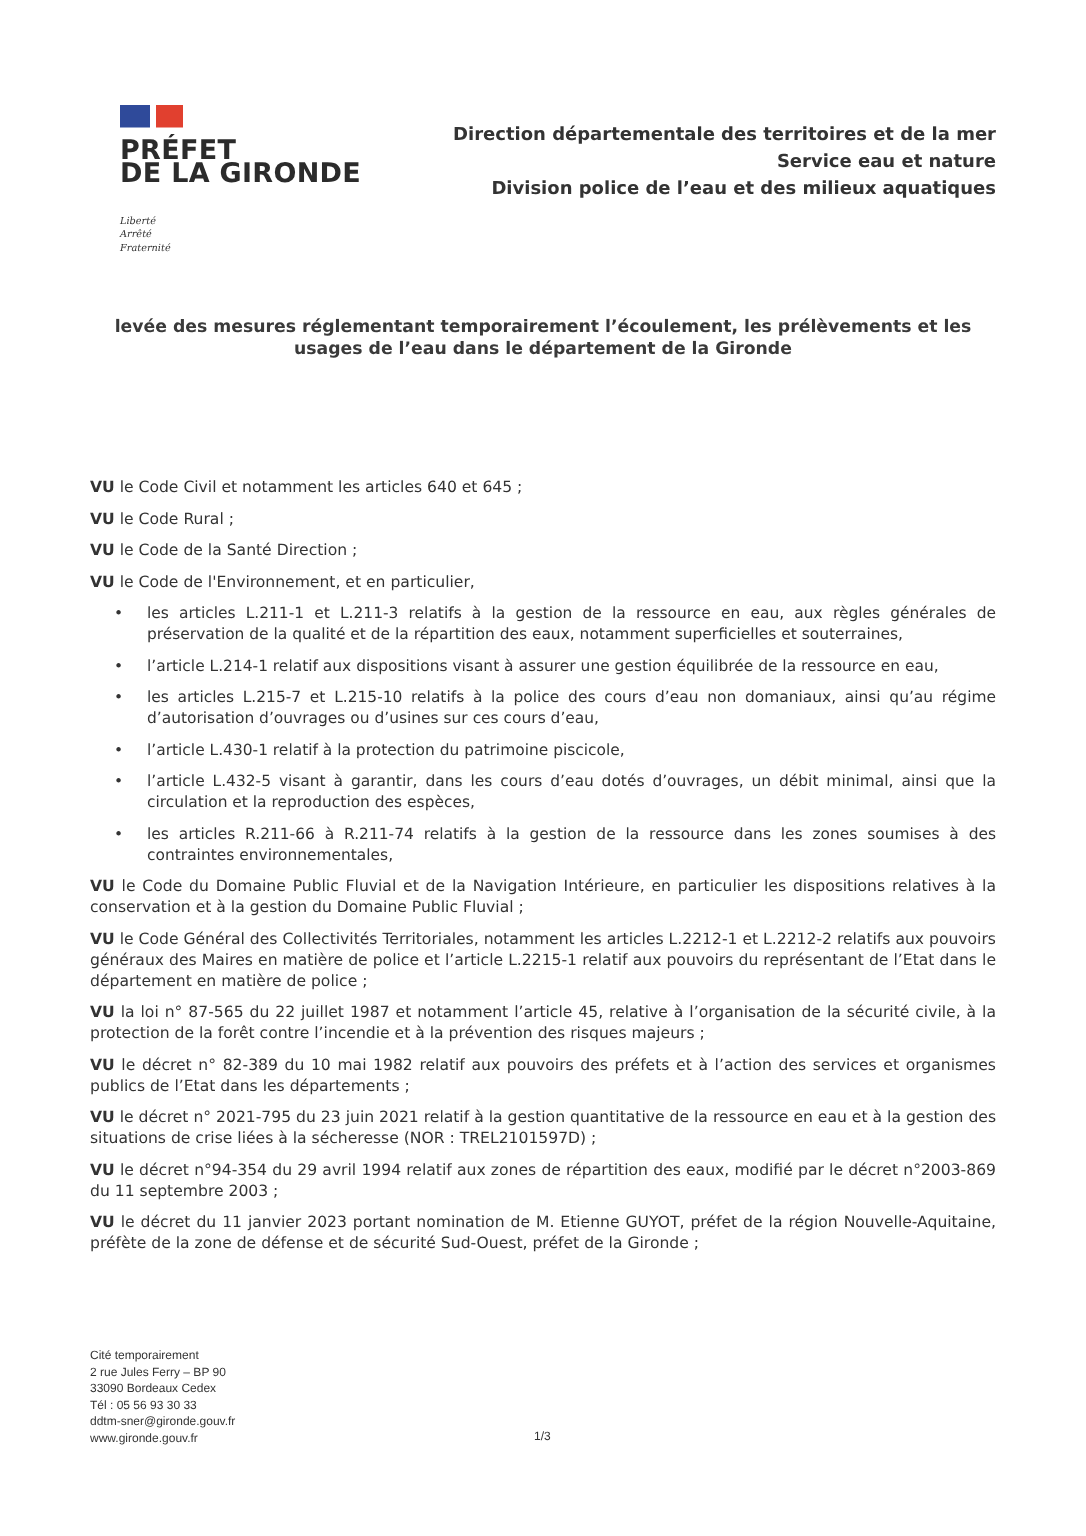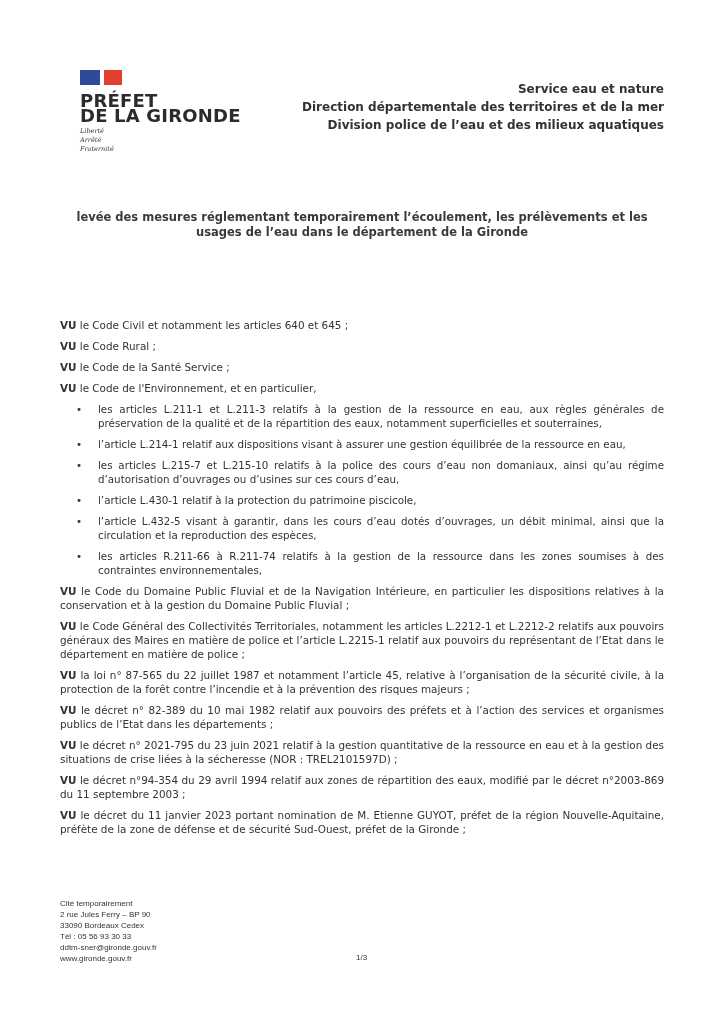--- a/index.html
+++ b/index.html
@@ -6,21 +6,21 @@
     body {
       width: 724px; height: 1024px; background: #ffffff; position: relative;
       font-family: "DejaVu Sans", sans-serif; color: #333333; overflow: hidden;
     }
     .logo { position: absolute; left: 80px; top: 70px; }
     .flag { display: flex; width: 42px; height: 15px; }
     .flag .blue { width: 20px; background: #2f4a9a; }
     .flag .white { width: 4px; background: #ffffff; }
     .flag .red { width: 18px; background: #e1402f; }
     .logo-title { font-weight: bold; font-size: 18px; line-height: 15px; color: #2b2b2b; margin-top: 8px; letter-spacing: 0.2px; }
-    .motto { font-family: "DejaVu Serif", serif; font-style: italic; font-size: 6.5px; line-height: 9px; color: #333; margin-top: 4px; }
+    .motto { font-family: "DejaVu Serif", serif; font-style: italic; font-size: 6.5px; line-height: 9px; color: #333; margin-top: 20px; }
     .header-right { position: absolute; right: 60px; top: 80px; text-align: right; font-weight: bold; font-size: 12px; line-height: 18px; color: #333; }
     .title-block { position: absolute; left: 60px; right: 60px; top: 200px; text-align: center; font-weight: bold; color: #3a3a3a; }
     .arrete { font-size: 11.5px; }
     .subtitle { font-size: 11.5px; line-height: 15px; margin-top: 10px; }
     .prefet { font-size: 11.5px; margin-top: 18px; }
     .body { position: absolute; left: 60px; right: 60px; top: 318px; font-size: 10.4px; line-height: 14px; color: #333; }
     .para { margin-bottom: 7px; text-align: justify; }
     .vu { font-weight: bold; }
     .bullets { margin: 2px 0 6px 0; padding: 0; list-style: none; }
     .bullets li { position: relative; padding-left: 38px; margin-bottom: 7px; text-align: justify; font-size: 10.3px; }
@@ -42,36 +42,36 @@
     <div>DE LA GIRONDE</div>
   </div>
   <div class="motto">
     <div>Liberté</div>
     <div>Arrêté</div>
     <div>Fraternité</div>
   </div>
 </div>
 
 <div class="header-right">
+  <div>Direction départementale des territoires et de la mer</div>
   <div>Service eau et nature</div>
-  <div>Direction départementale des territoires et de la mer</div>
   <div>Division police de l’eau et des milieux aquatiques</div>
 </div>
 
 <div class="title-block">
   <div class="subtitle">
     <div>levée des mesures réglementant temporairement l’écoulement, les prélèvements et les</div>
     <div>usages de l’eau dans le département de la Gironde</div>
   </div>
 </div>
 
 <div class="body">
   <div class="para"><span class="vu">VU</span><span> le Code Civil et notamment les articles 640 et 645 ;</span></div>
   <div class="para"><span class="vu">VU</span><span> le Code Rural ;</span></div>
-  <div class="para"><span class="vu">VU</span><span> le Code de la Santé Service ;</span></div>
+  <div class="para"><span class="vu">VU</span><span> le Code de la Santé Direction ;</span></div>
   <div class="para"><span class="vu">VU</span><span> le Code de l'Environnement, et en particulier,</span></div>
 
   <ul class="bullets">
     <li><span class="dot">•</span><span>les articles L.211-1 et L.211-3 relatifs à la gestion de la ressource en eau, aux règles générales de préservation de la qualité et de la répartition des eaux, notamment superficielles et souterraines,</span></li>
     <li><span class="dot">•</span><span>l’article L.214-1 relatif aux dispositions visant à assurer une gestion équilibrée de la ressource en eau,</span></li>
     <li><span class="dot">•</span><span>les articles L.215-7 et L.215-10 relatifs à la police des cours d’eau non domaniaux, ainsi qu’au régime d’autorisation d’ouvrages ou d’usines sur ces cours d’eau,</span></li>
     <li><span class="dot">•</span><span>l’article L.430-1 relatif à la protection du patrimoine piscicole,</span></li>
     <li><span class="dot">•</span><span>l’article L.432-5 visant à garantir, dans les cours d’eau dotés d’ouvrages, un débit minimal, ainsi que la circulation et la reproduction des espèces,</span></li>
     <li><span class="dot">•</span><span>les articles R.211-66 à R.211-74 relatifs à la gestion de la ressource dans les zones soumises à des contraintes environnementales,</span></li>
   </ul>

